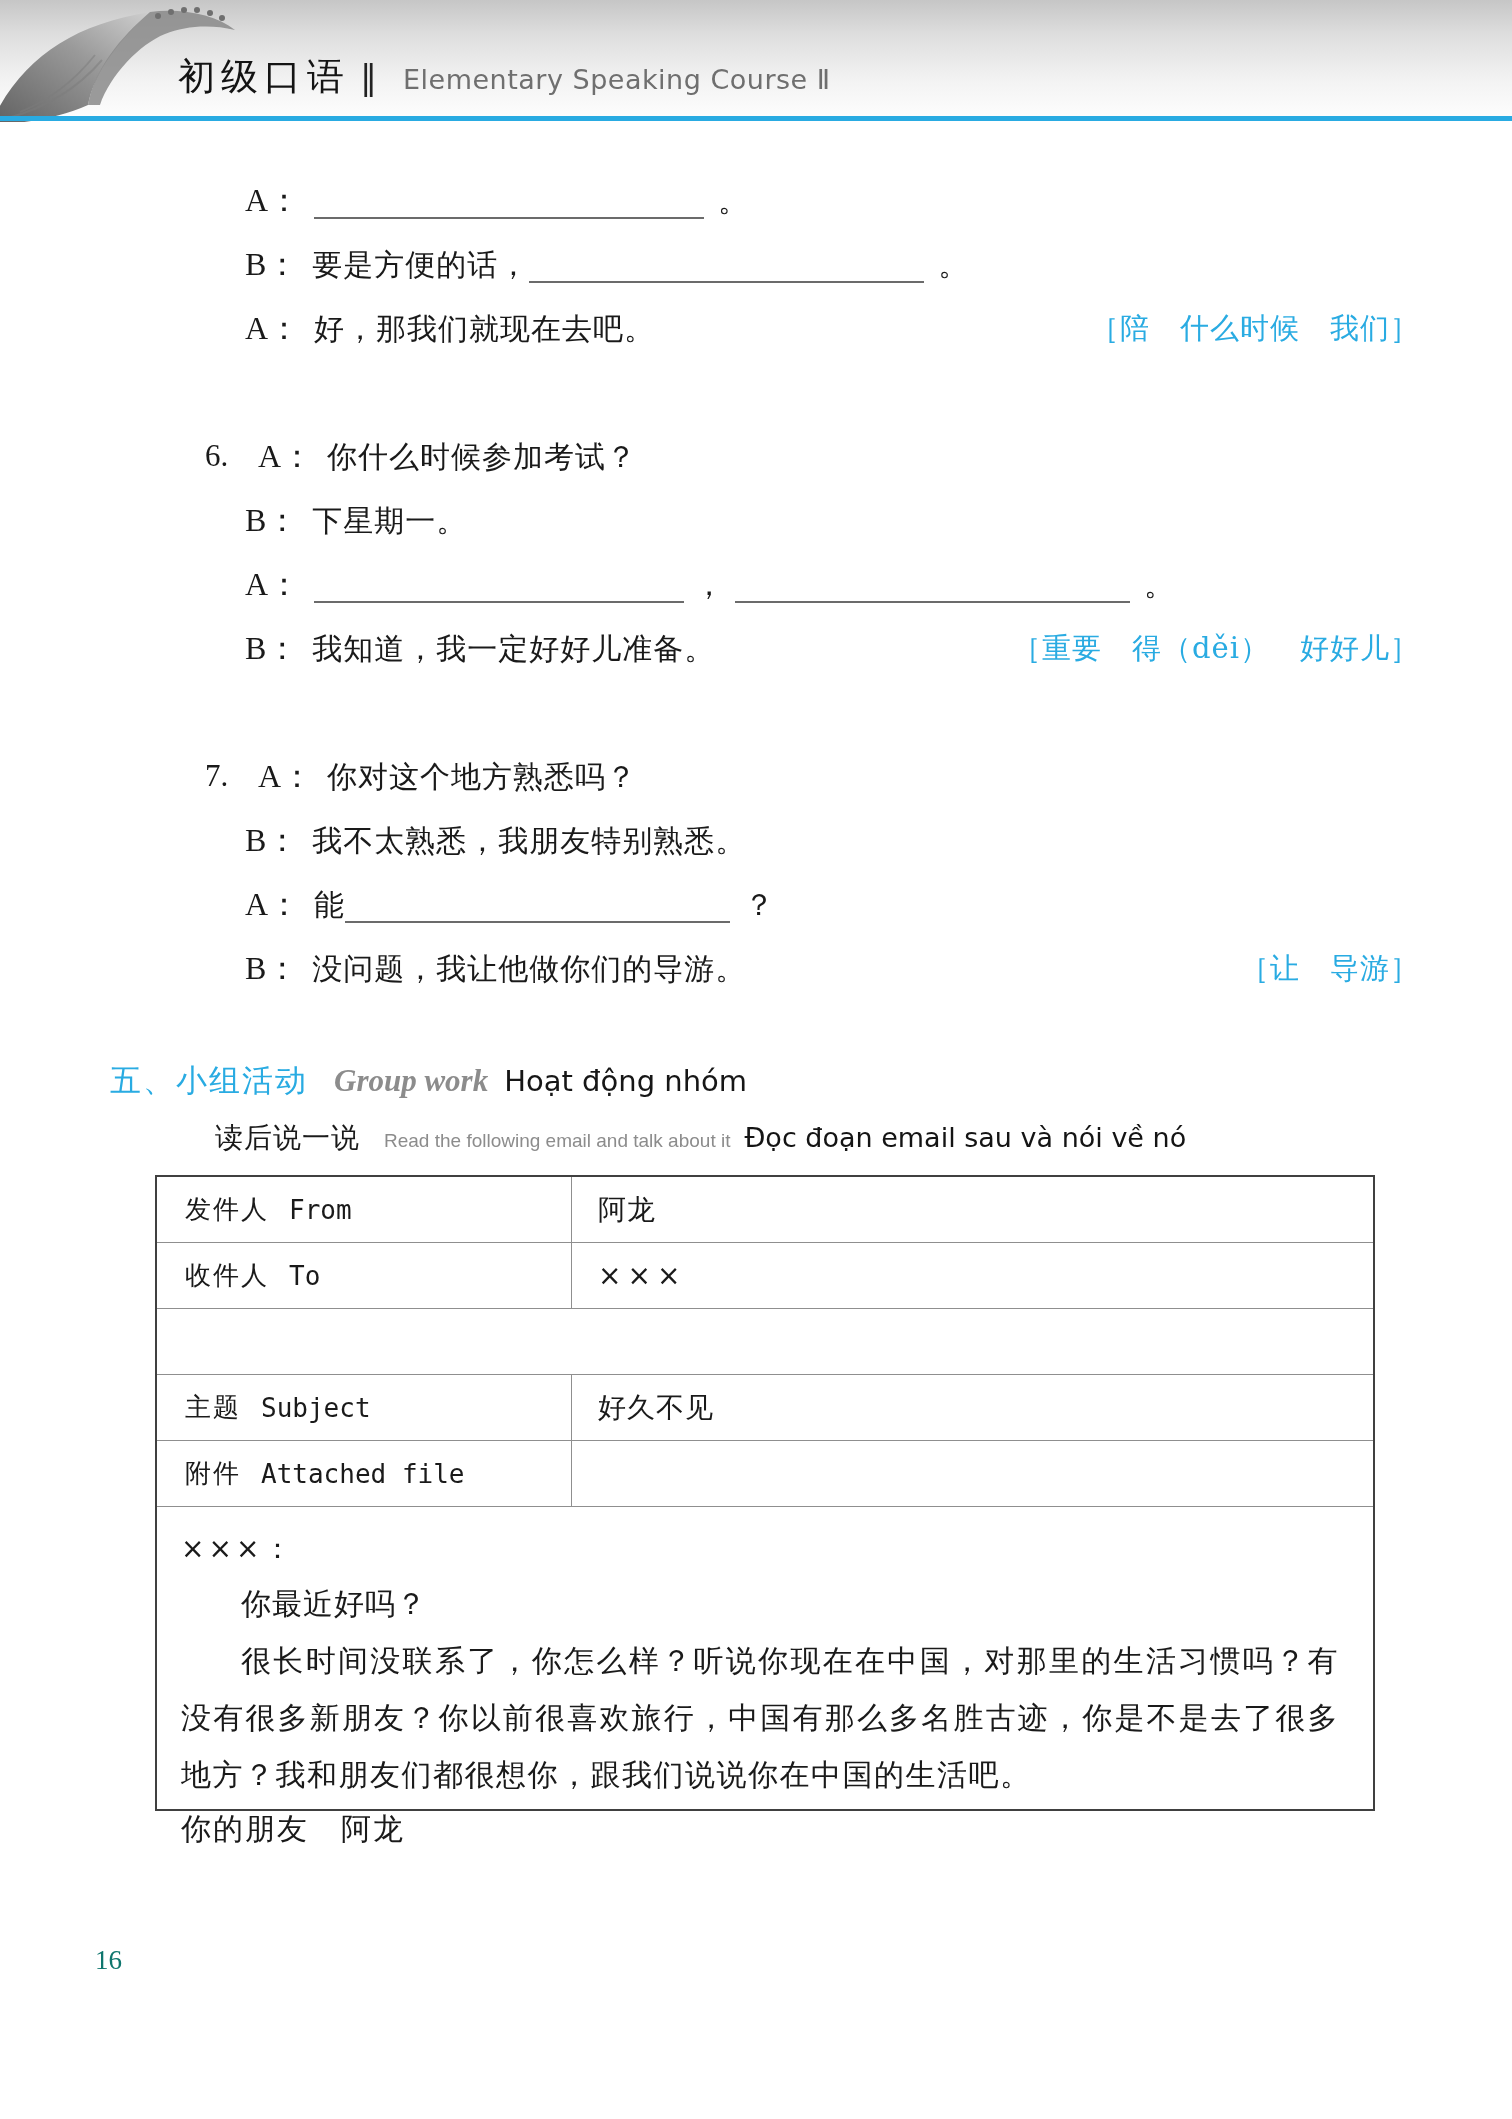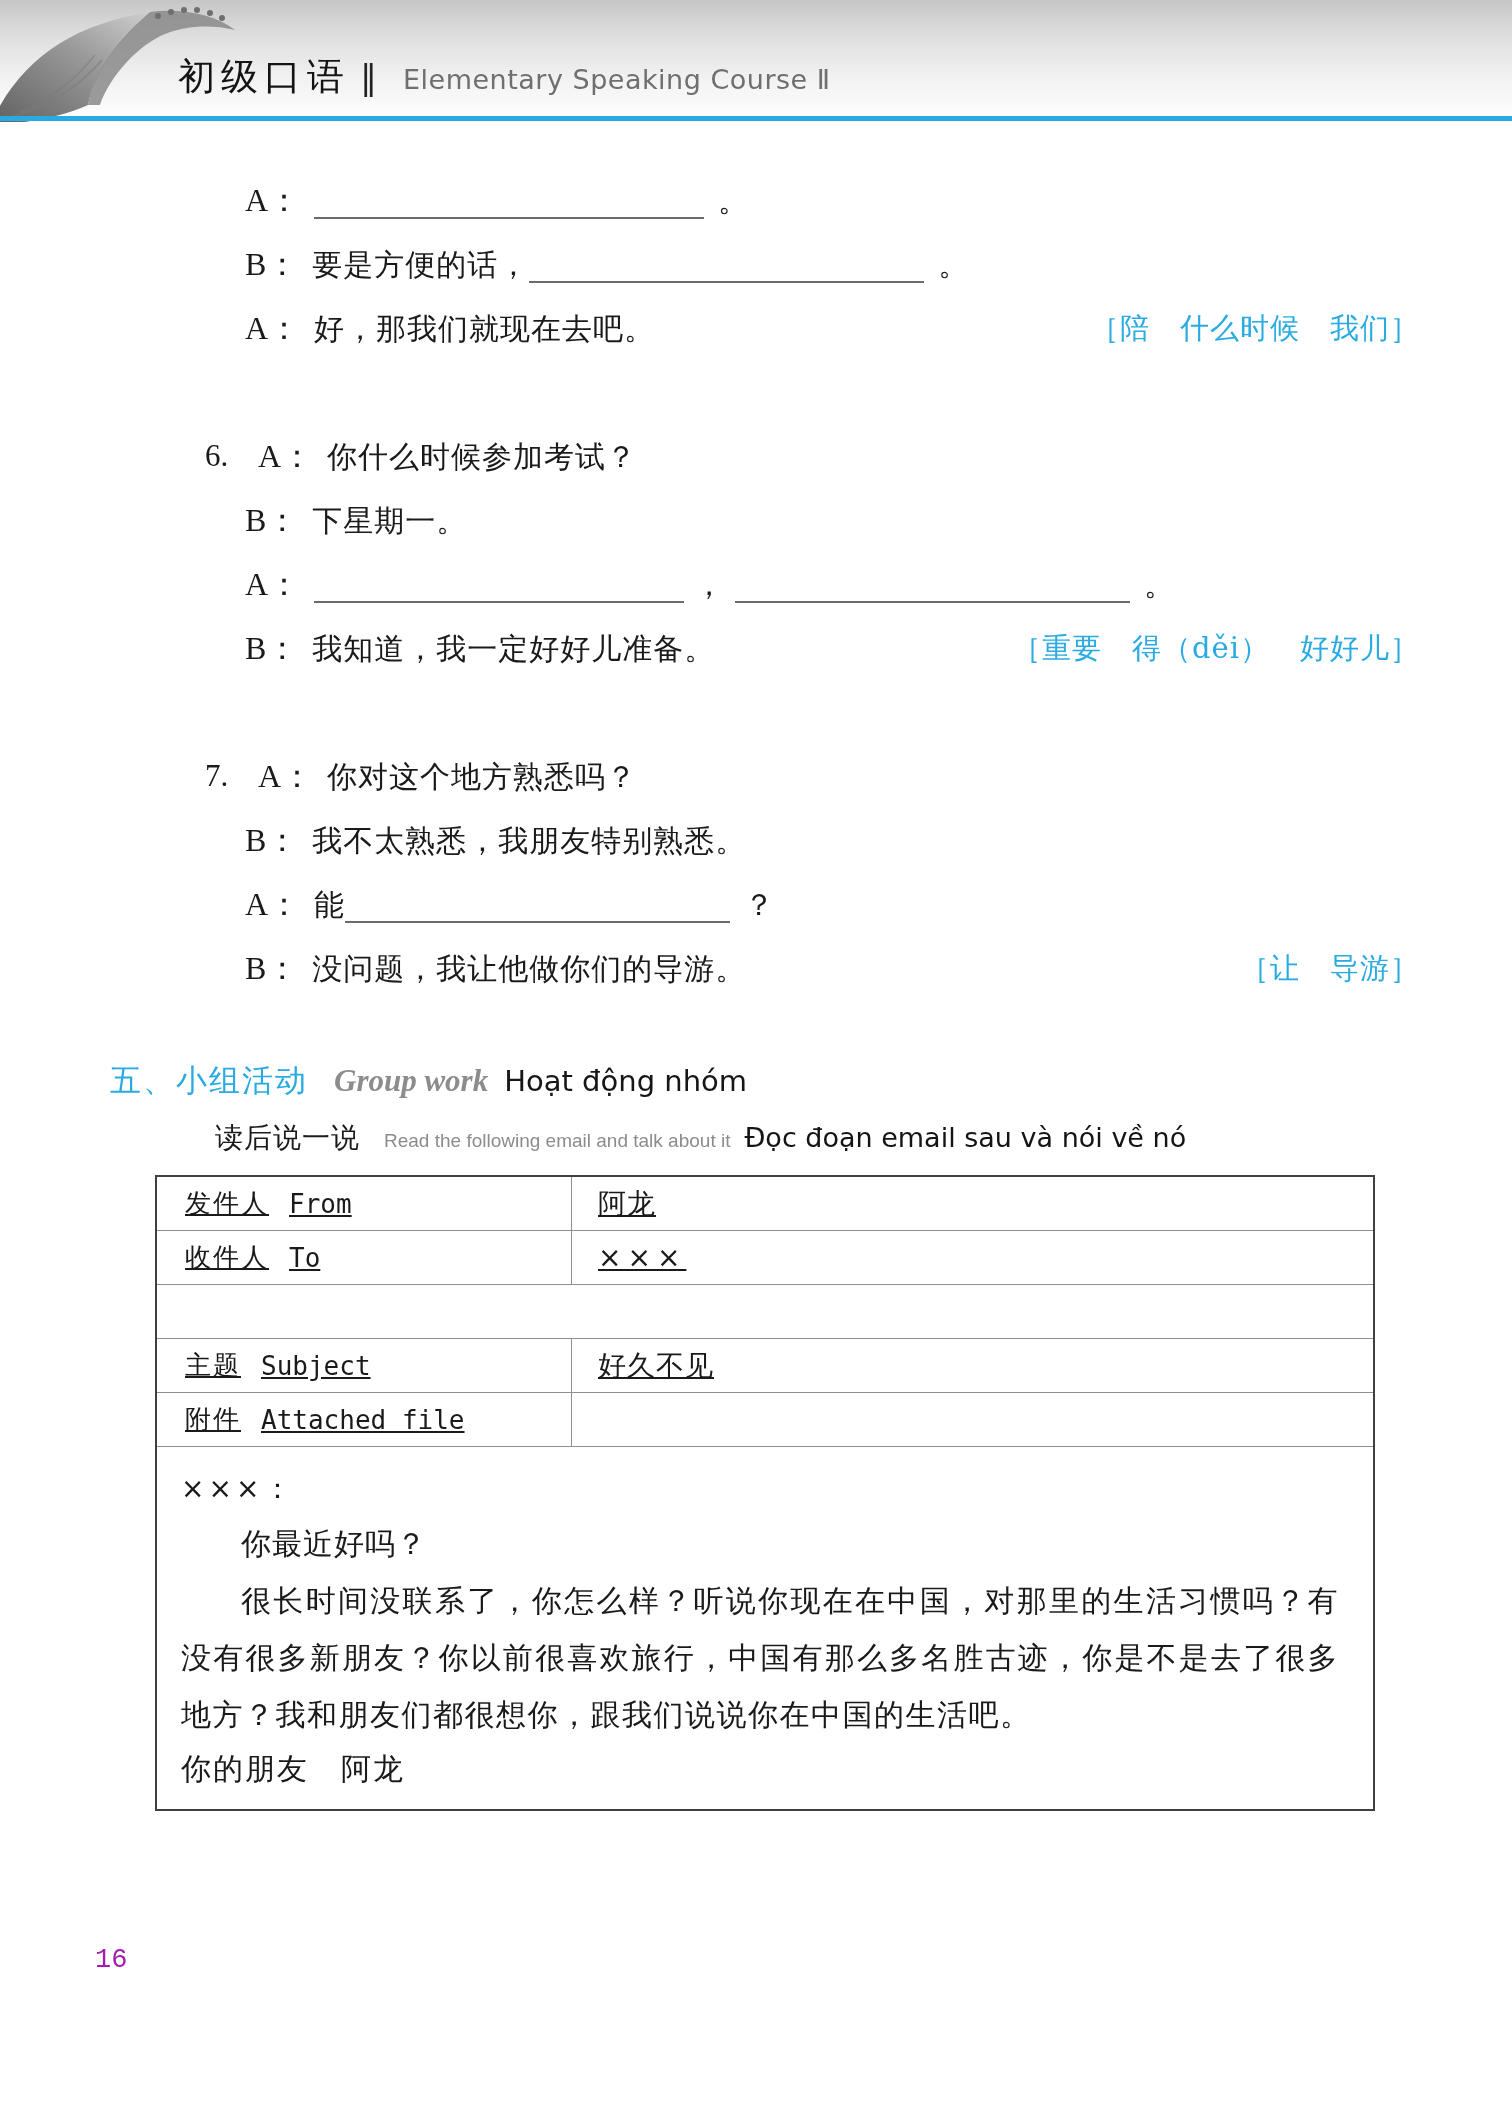--- a/index.html
+++ b/index.html
@@ -41,34 +41,34 @@
   .sec-cn { color:#29abe2; font-size:31px; letter-spacing:2px; }
   .sec-en { color:#8c8c8c; font-size:31px; font-style:italic; font-weight:bold; font-family:"Liberation Serif",serif; margin-left:26px; }
   .sec-vi { color:#161616; font-size:29px; font-family:"DejaVu Sans","Liberation Sans",sans-serif; margin-left:16px; }
   .instruction { position:absolute; top:1118px; left:215px; white-space:nowrap; line-height:40px; }
   .ins-cn { font-size:28px; letter-spacing:1px; }
   .ins-en { color:#8c8c8c; font-size:19px; font-family:"Liberation Sans",sans-serif; margin-left:24px; }
   .ins-vi { color:#141414; font-size:27px; font-family:"DejaVu Sans","Liberation Sans",sans-serif; margin-left:14px; }
 
   
   .email-box { position:absolute; top:1175px; left:155px; width:1220px; height:636px; border:2px solid #404040; background:#fff; }
-  .t-row { display:flex; height:54px; border-bottom:1px solid #8f8f8f;text-decoration:underline; }
+  .t-row { display:flex; height:66px; border-bottom:1px solid #8f8f8f; }
   .t-label { width:415px; border-right:1px solid #8f8f8f; display:flex; align-items:center; padding-left:28px; }
   .t-label .cn { font-family:"DejaVu Sans","Liberation Sans",sans-serif; font-size:26px; letter-spacing:2px; }
   .t-label .en { font-family:"DejaVu Sans Mono","Liberation Mono",monospace; font-size:26px; margin-left:20px; }
   .t-value { flex:1; display:flex; align-items:center; padding-left:26px; font-size:28px; letter-spacing:1px; }
   .t-row:nth-child(2) .t-value span { letter-spacing:6px; font-family:"DejaVu Sans","Liberation Sans",sans-serif; }
   .email-body { padding:16px 34px 0 24px; font-size:30px; }
   .eb-salutation { line-height:52px; font-family:"DejaVu Sans","Liberation Sans",sans-serif; letter-spacing:4px; font-size:28px; }
   .eb-greeting { line-height:57px; text-indent:2em; letter-spacing:1px; }
   .eb-paragraph { line-height:57px; text-indent:2em; text-align:justify; letter-spacing:1.5px; }
   .eb-signature { line-height:56px; padding-right:30px; letter-spacing:2px;font-family:Liberation Mono, monospace; }
 
   
-  .page-number { position:absolute; left:95px; top:1945px; font-family:Liberation Mono, monospace; font-size:27px; color:#a21caf; }
+  .page-number { position:absolute; left:95px; top:1945px; font-family:Liberation Serif, serif; font-size:27px; color:#0f766e; }
 </style>
 </head>
 <body>
 
 <div class="page">
 
   <div class="page-header">
     <svg class="roof" width="250" height="122" viewBox="0 0 250 122">
       <defs>
         <linearGradient id="g1" x1="0" y1="1" x2="1" y2="0">

